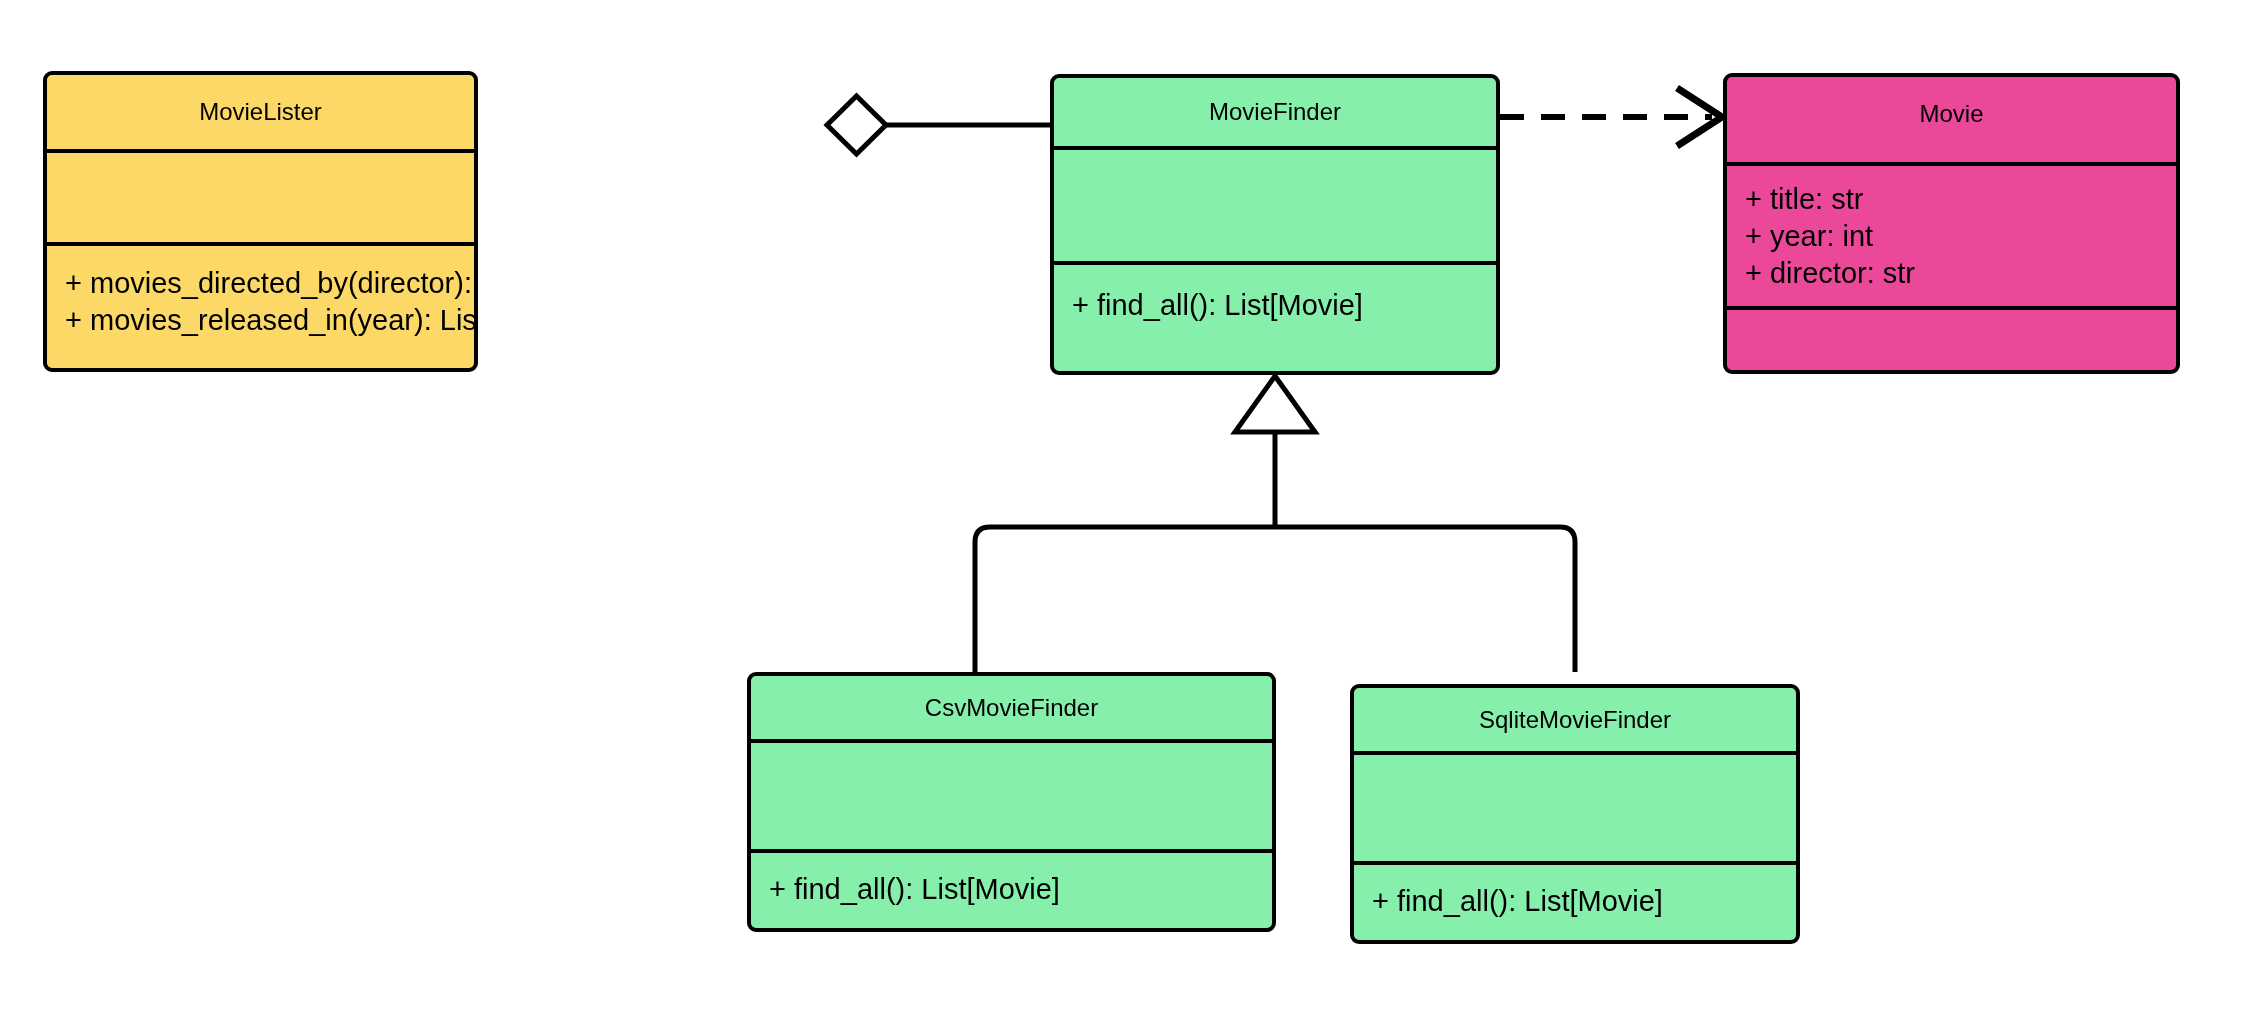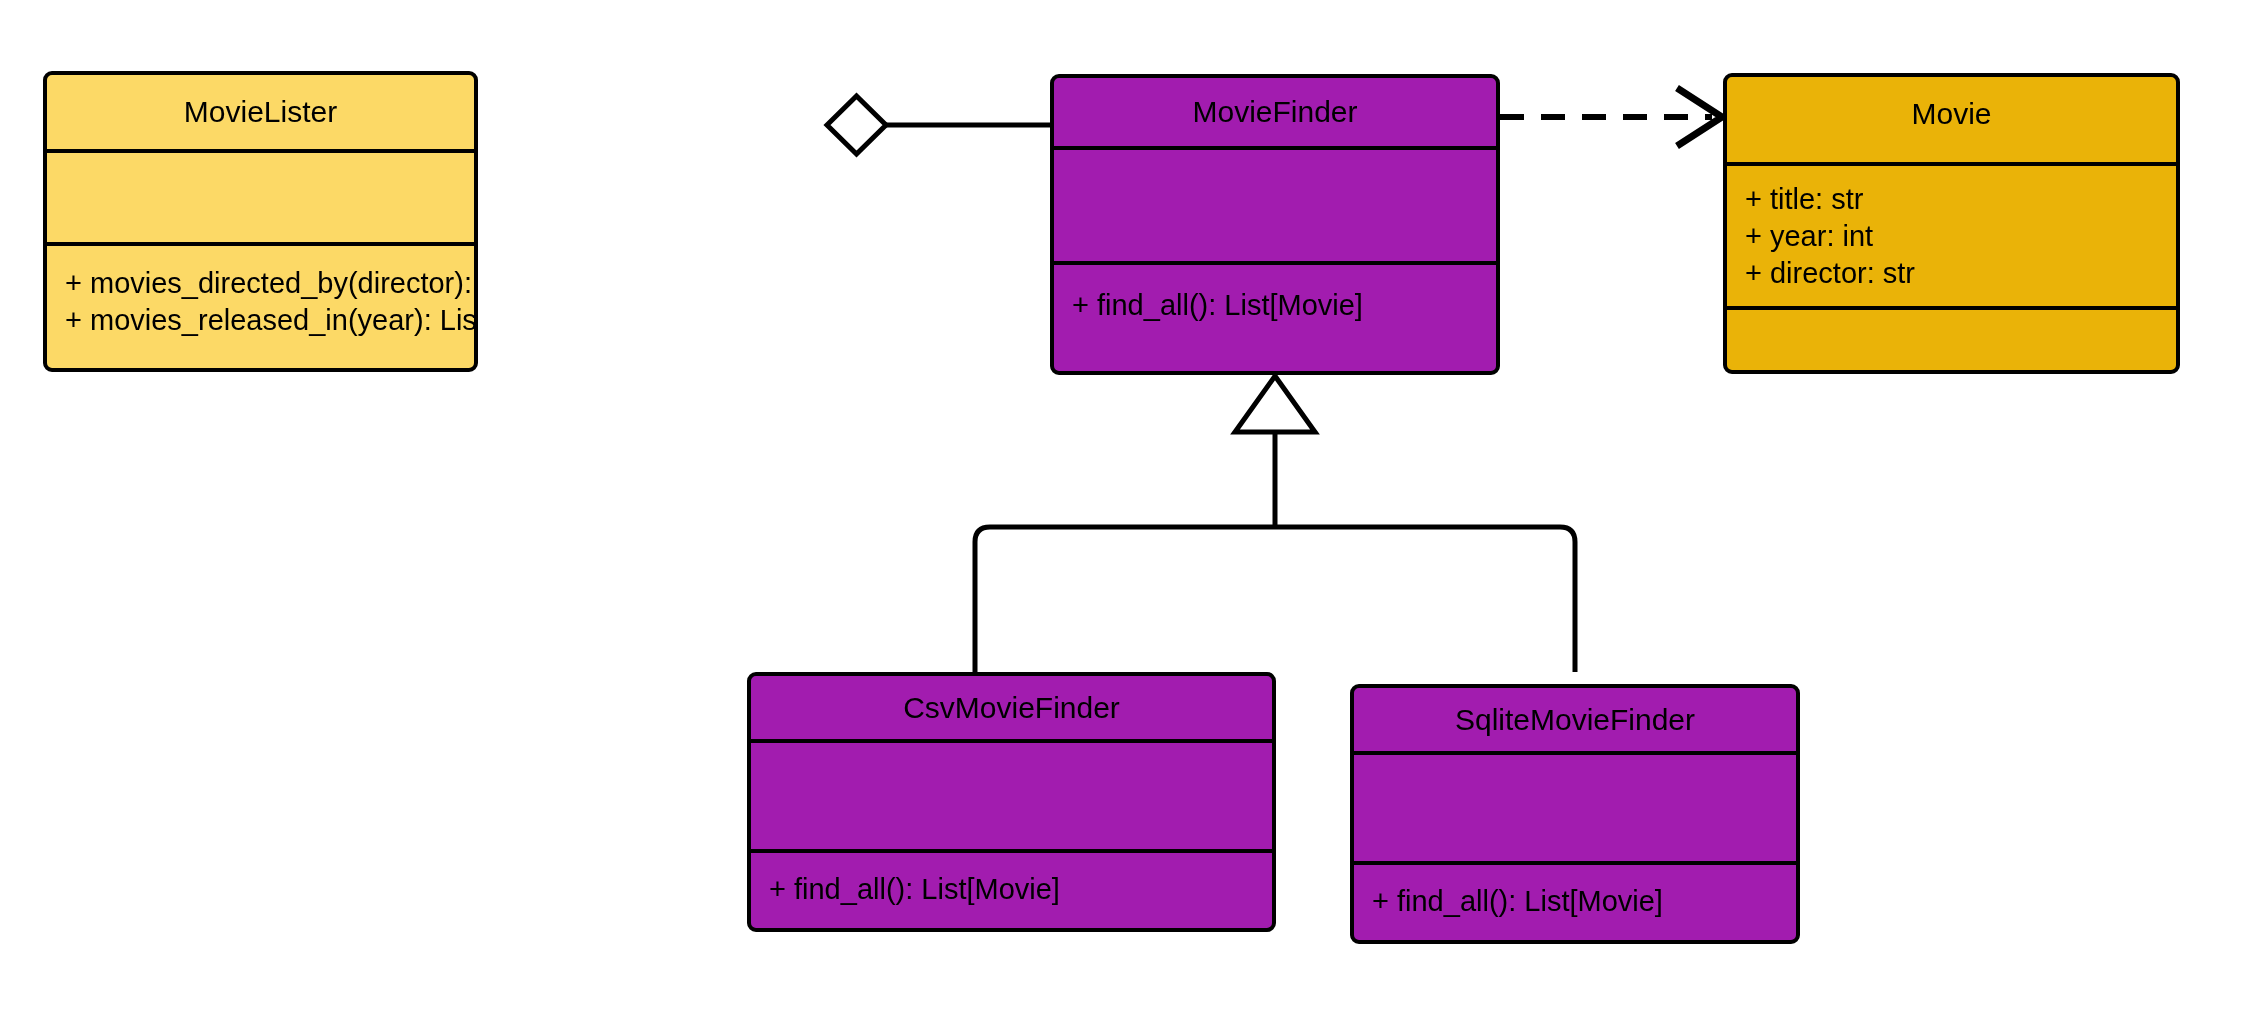--- a/index.html
+++ b/index.html
@@ -39,26 +39,26 @@
     position: absolute;
     box-sizing: border-box;
     border: 4px solid #000000;
     border-radius: 9px;
     z-index: 2;
     overflow: hidden;
     display: flex;
     flex-direction: column;
   }
   .uml-class.yellow { background: #fcd966; }
-  .uml-class.green  { background: #a21caf; }
-  .uml-class.blue   { background: #eab308; }
+  .uml-class.green  { background: #86efac; }
+  .uml-class.blue   { background: #ec4899; }
 
   .class-name {
     text-align: center;
-    font-size: 30px;
+    font-size: 24px;
     line-height: 1;
     color: #000000;
     display: flex;
     align-items: center;
     justify-content: center;
     box-sizing: border-box;
   }
 
   .compartment {
     box-sizing: border-box;

